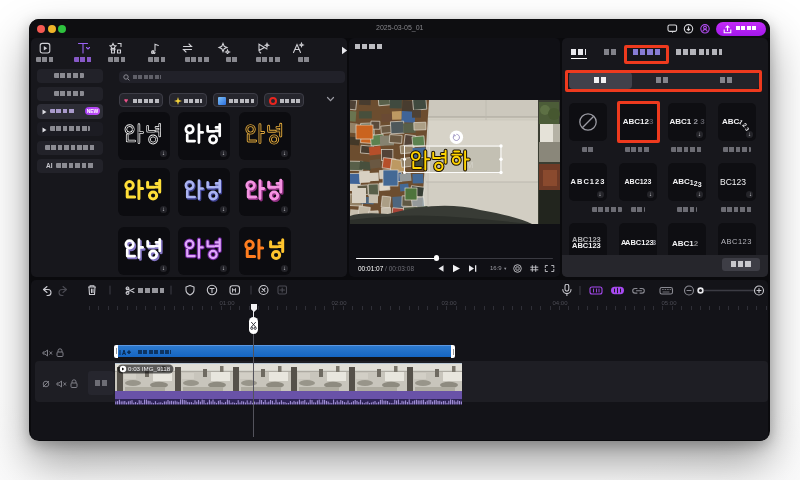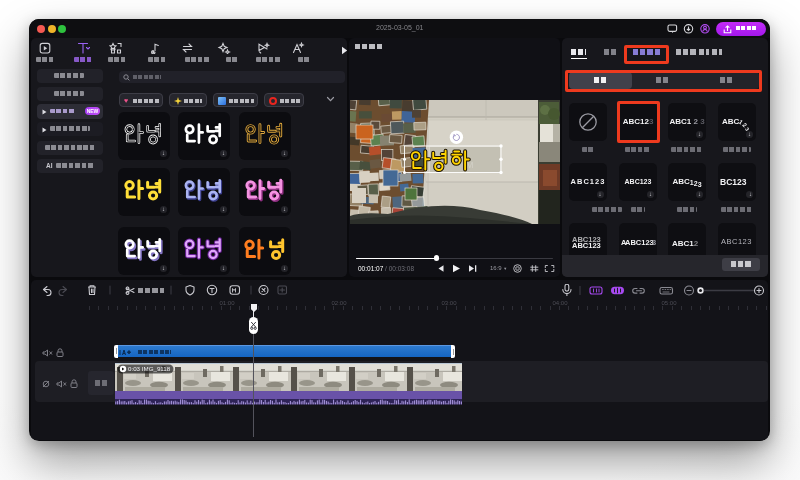--- a/index.html
+++ b/index.html
@@ -480,21 +480,21 @@
       <span style="position:absolute;left:28px;top:23px;font-size:5px;transform:rotate(55deg)">3</span>
       <span class="dl">↓</span>
     </div>
  <span class="k abs" style="left:553px;top:128px;width:13px;color:#84848c"></span>
  <span class="k abs" style="left:596px;top:128px;width:26px;color:#84848c"></span>
  <span class="k abs" style="left:642px;top:128px;width:32px;color:#84848c"></span>
  <span class="k abs" style="left:694px;top:128px;width:28px;color:#84848c"></span>
  <div class="acard" style="left:540px;top:144px;font-size:7.5px;font-weight:bold;line-height:38px;letter-spacing:1px">ABC123<span class="dl">↓</span></div>
  <div class="acard" style="left:590px;top:144px;font-size:7px;font-weight:bold;line-height:38px">ABC123<span class="dl">↓</span></div>
  <div class="acard" style="left:639px;top:144px;font-size:8px;font-weight:bold;line-height:38px">ABC<span style="font-size:7px;position:relative;top:1px">1</span><span style="font-size:7px;position:relative;top:2px">2</span><span style="font-size:7px;position:relative;top:3px">3</span><span class="dl">↓</span></div>
- <div class="acard" style="left:689px;top:144px;font-size:8.5px;font-weight:bold;line-height:38px;text-align:left;text-indent:2px">BC123<span class="dl">↓</span></div>
+ <div class="acard" style="left:689px;top:144px;font-size:8.5px;font-weight:normal;line-height:38px;text-align:left;text-indent:2px">BC123<span class="dl">↓</span></div>
  <span class="k abs" style="left:563px;top:188px;width:30px;color:#84848c"></span>
  <span class="k abs" style="left:602px;top:188px;width:14px;color:#84848c"></span>
  <span class="k abs" style="left:648px;top:188px;width:20px;color:#84848c"></span>
  <span class="k abs" style="left:692px;top:188px;width:32px;color:#84848c"></span>
  <div class="acard" style="left:540px;top:204px;font-size:7.5px;font-weight:bold">
       <span style="position:absolute;left:3px;top:12px;opacity:.7">ABC123</span>
       <span style="position:absolute;left:3px;top:18px">ABC123</span>
     </div>
  <div class="acard" style="left:590px;top:204px;font-size:7.5px;font-weight:bold">
       <span style="position:absolute;left:2px;top:15px">A</span>

